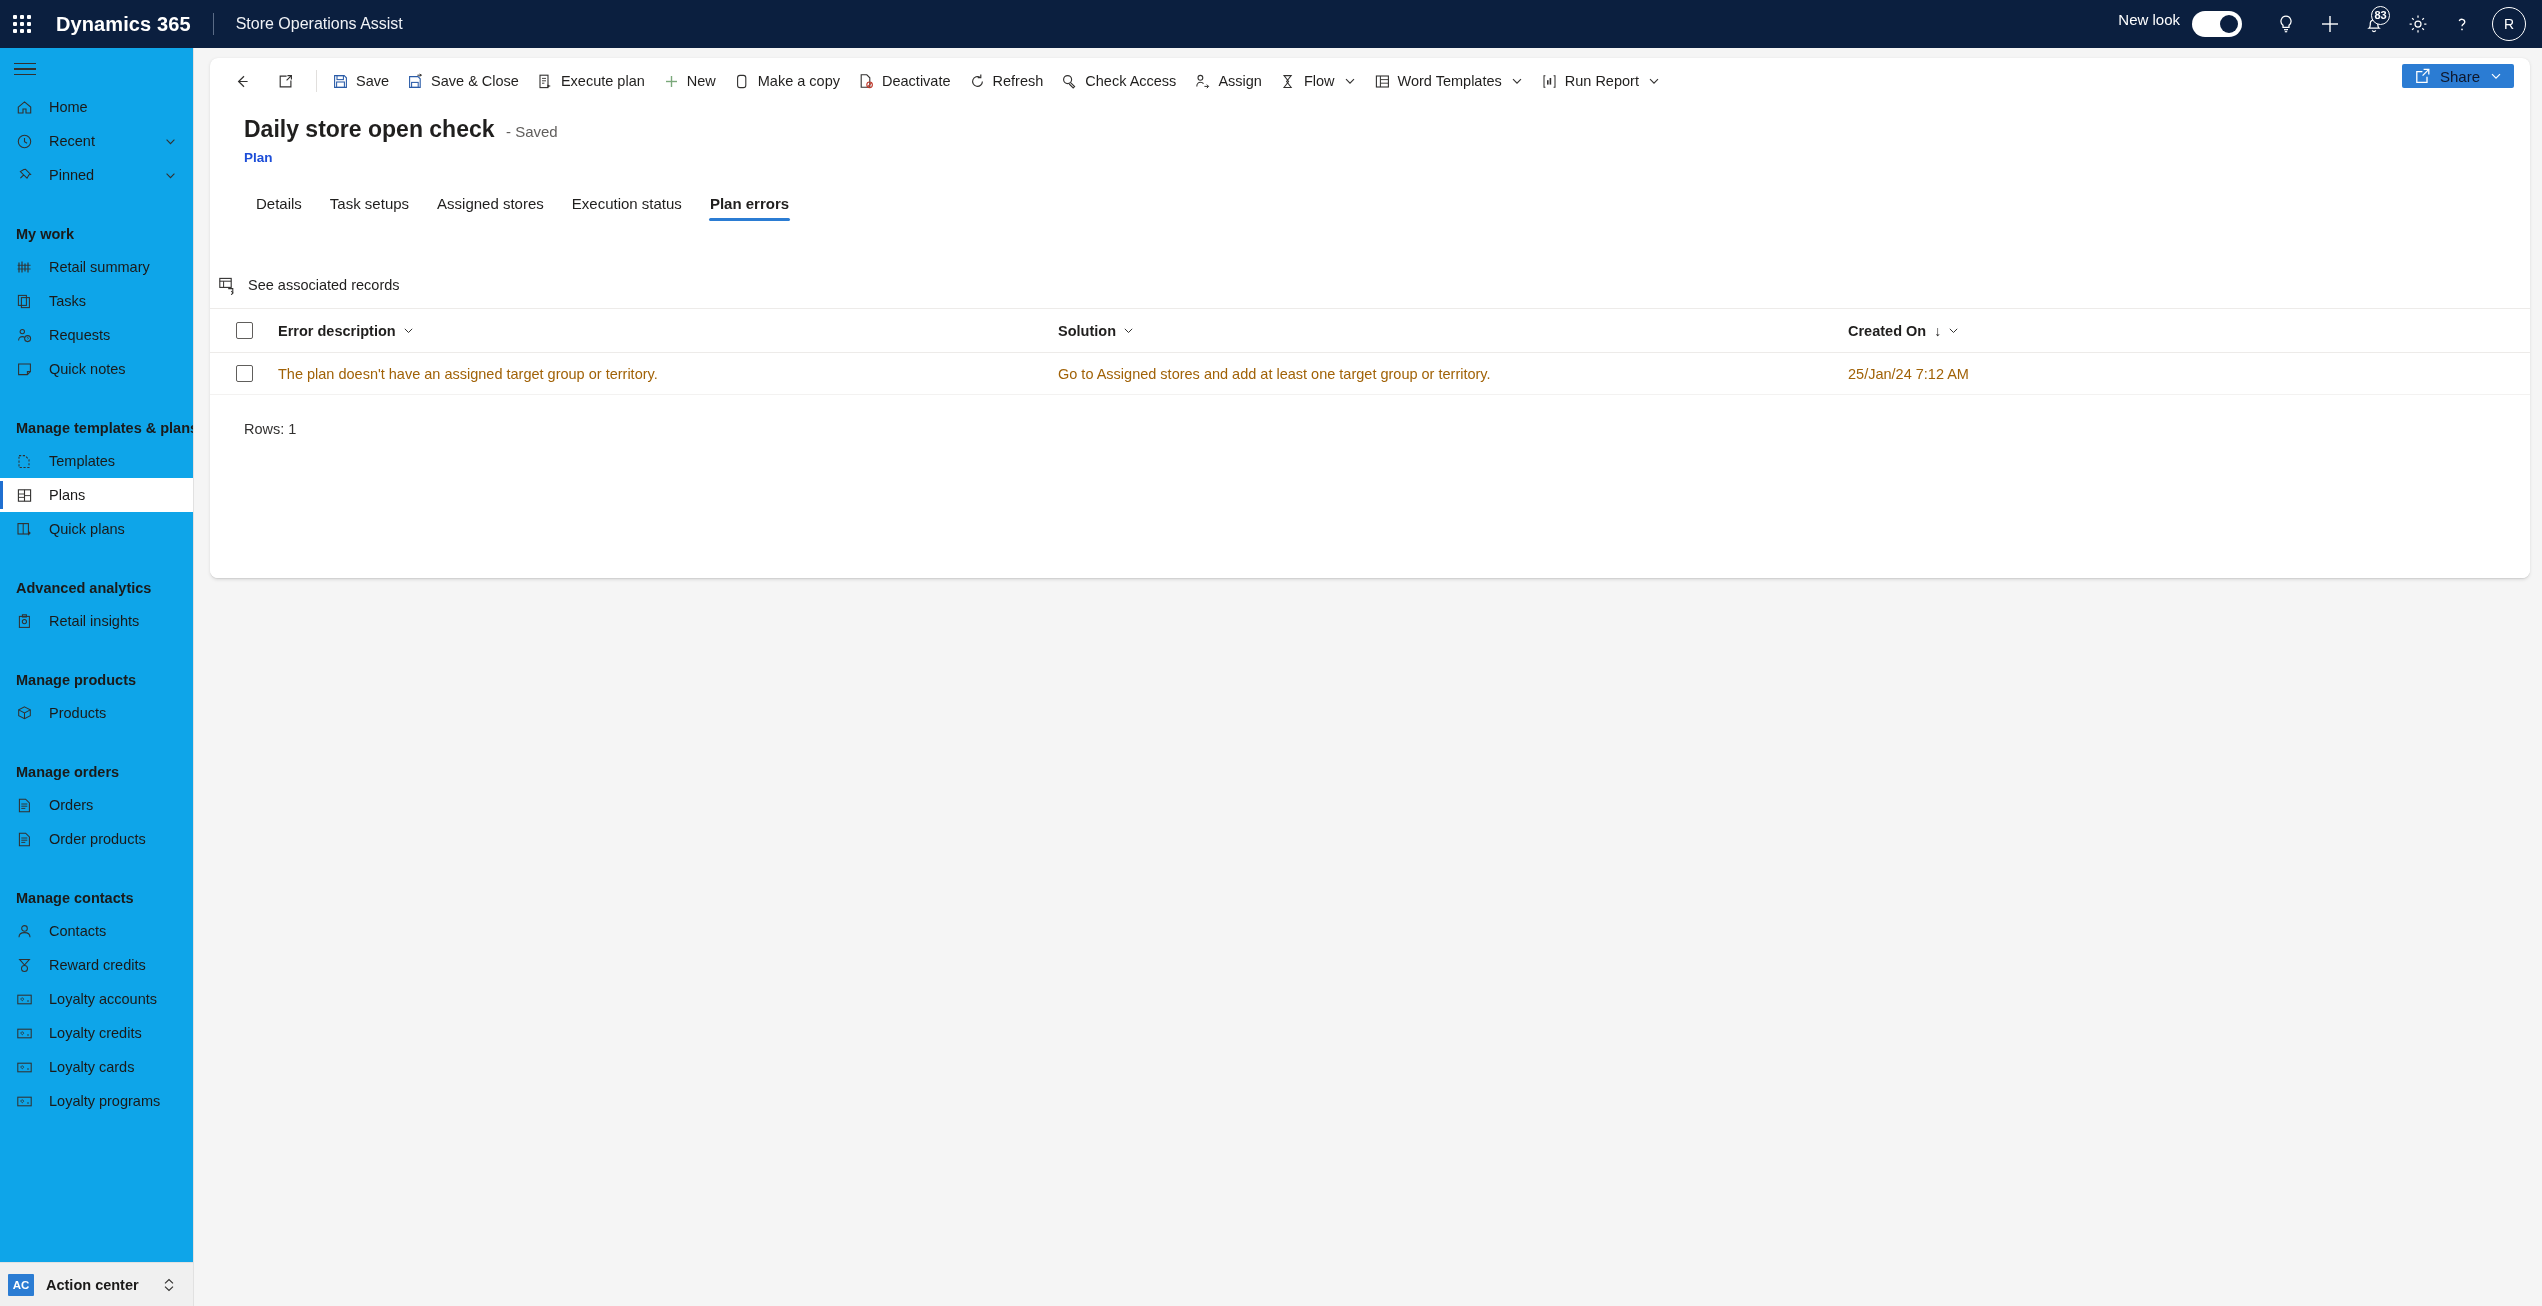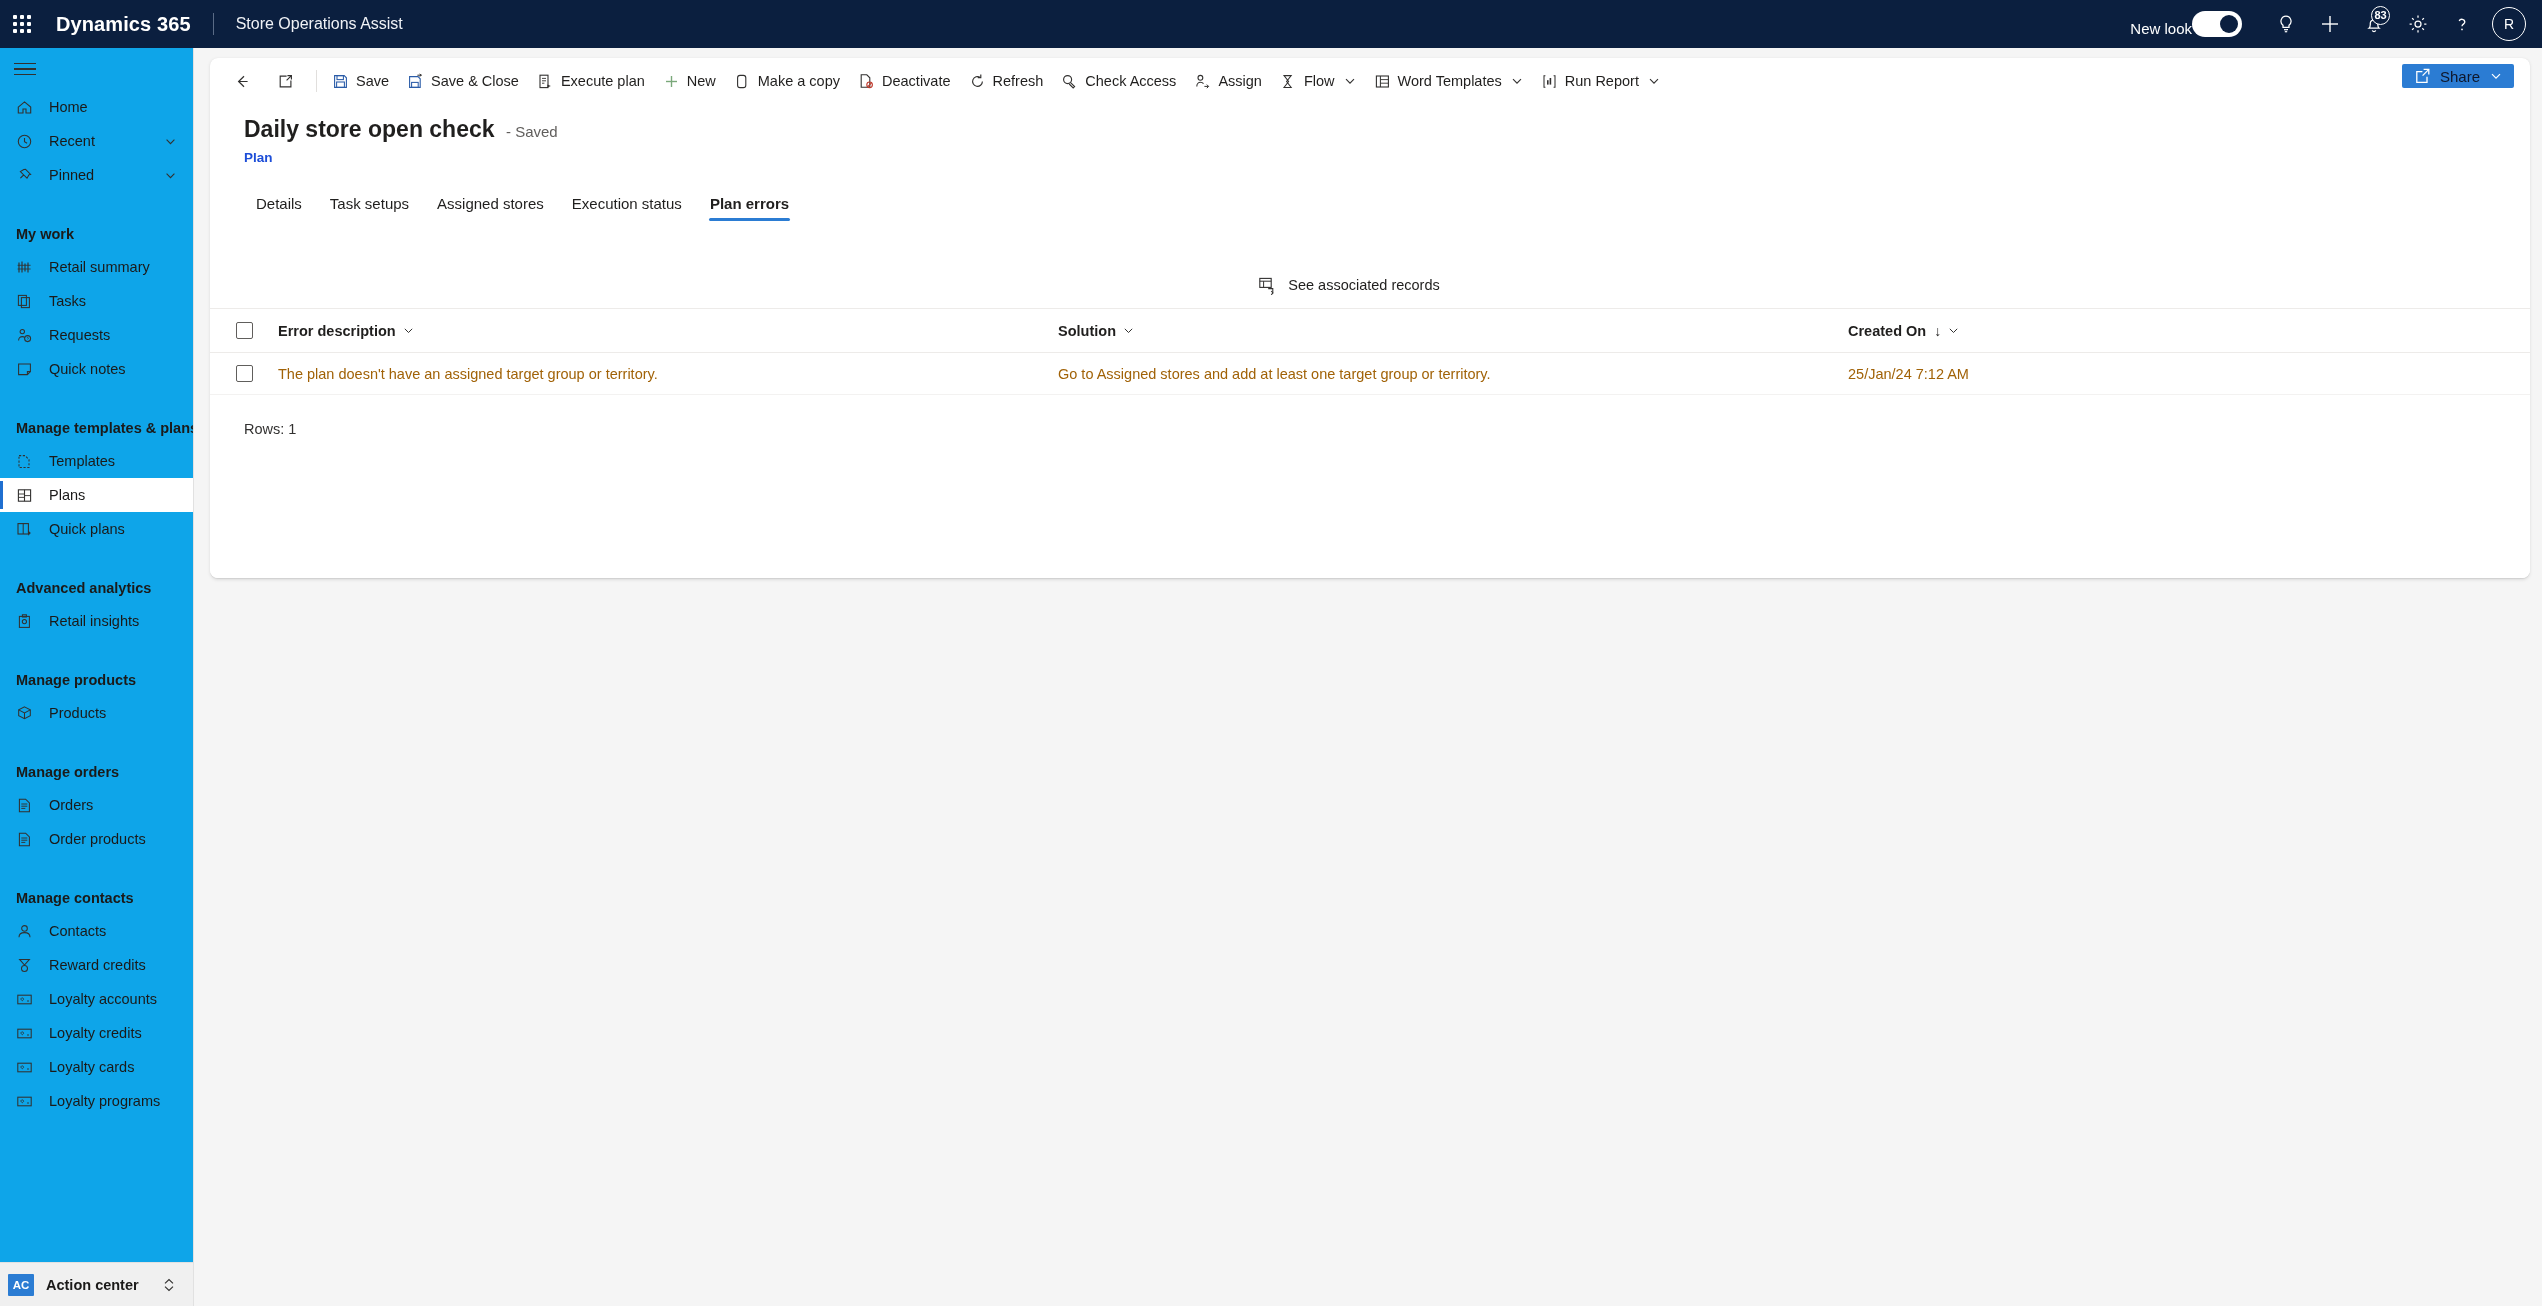--- a/index.html
+++ b/index.html
@@ -35,21 +35,21 @@
     display: flex; align-items: center; padding: 0 10px;
   }
   .search-ico { width: 20px; height: 20px; flex: 0 0 20px; }
   .search-input {
     border: 0; outline: 0; background: transparent; margin-left: 8px;
     font-family: "Liberation Sans", sans-serif; font-size: 15px; color: #5a5a5a; width: 100%;
   }
   .search-input::placeholder { color: #5f6368; }
 
   .top-right { position: absolute; right: 0; top: 0; height: 48px; display: flex; align-items: center; padding-right: 16px; }
-  .newlook { display: flex; align-items: flex-end; margin-right: 22px; }
+  .newlook { display: flex; align-items: flex-start; gap: 12px; margin-right: 22px; }
   .newlook-label { color: #ffffff; font-size: 15px; white-space: nowrap; }
   .toggle {
     width: 50px; height: 26px; border-radius: 13px; background: #ffffff; position: relative;
     cursor: pointer; flex: 0 0 50px;
   }
   .toggle .knob {
     position: absolute; right: 4px; top: 4px; width: 18px; height: 18px; border-radius: 50%;
     background: #0b1f3f;
   }
   .ticon {
@@ -141,21 +141,21 @@
   .tab.active::after {
     content: ""; position: absolute; left: 13px; right: 13px; bottom: 0; height: 3px;
     background: #2b7cd3; border-radius: 2px;
   }
 
   
   .gridpanel {
     position: absolute; left: 210px; top: 262px; width: 2320px; height: 316px;
     background: #ffffff; border-radius: 8px;
   }
-  .grid-toolbar { height: 46px; display: flex; align-items: center; justify-content: center; padding-right: 42px; }
+  .grid-toolbar { height: 46px; display: flex; align-items: center; justify-content: flex-start; padding-right: 42px; }
   .assoc { display: flex; align-items: center; cursor: pointer; color: #201f1e; font-size: 14.5px; padding: 5px 8px; border-radius: 2px; }
   .assoc .cico { margin-right: 11px; display: flex; align-items: center; }
 
   .gtable { width: 100%; border-collapse: collapse; table-layout: fixed; }
   .gtable th, .gtable td { text-align: left; font-weight: normal; }
   .gtable thead tr { border-top: 1px solid #edebe9; border-bottom: 1px solid #edebe9; }
   .gtable th {
     height: 44px; font-size: 14.5px; color: #201f1e; font-weight: bold; padding: 0;
   }
   .gtable th .thinner { display: flex; align-items: center; }

